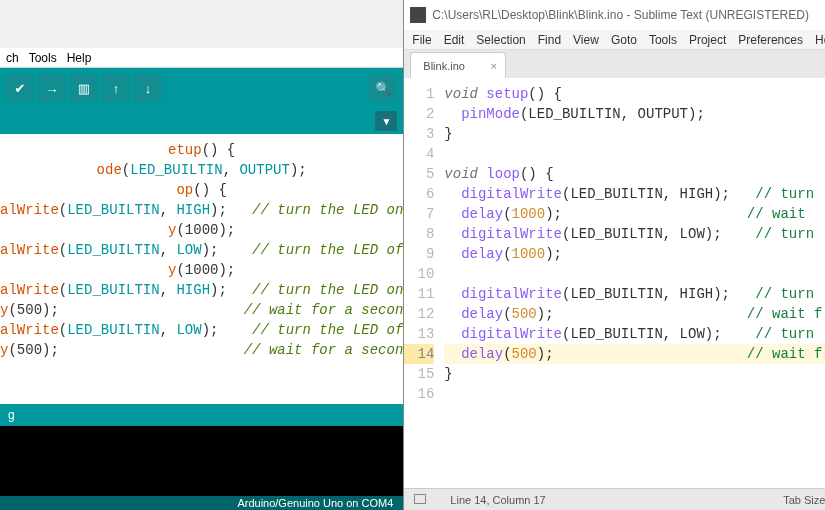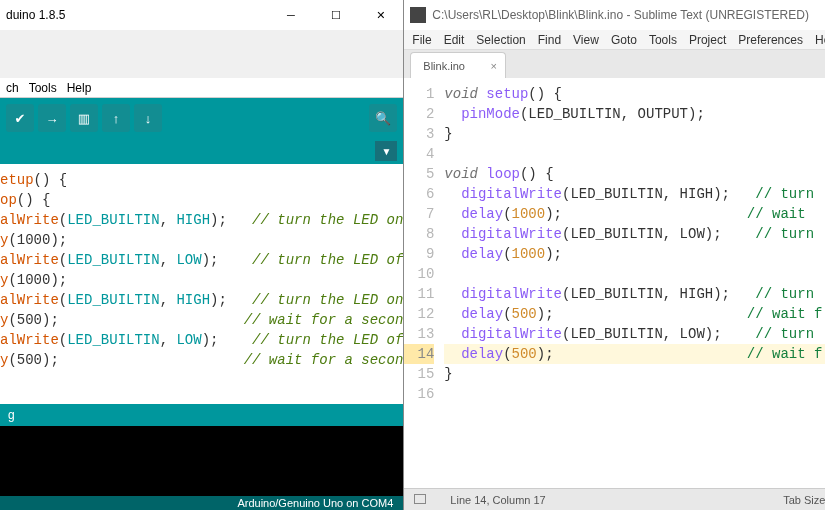--- a/index.html
+++ b/index.html
@@ -51,20 +51,21 @@
   .ard-dropdown {
     width:22px; height:20px; background:#17707a; margin:3px 6px;
     display:flex; align-items:center; justify-content:center; color:#fff; font-size:10px;
   }
   .ard-editor {
     flex:1; background:#fff; overflow:hidden;
     font-family: Consolas, "Courier New", monospace;
     font-size: 14px; line-height: 20px;
     padding: 6px 0 0 0;
     color:#333;
+    text-align:center;
   }
   .ard-editor .line { white-space: pre; padding-left: 0; }
   .ard-status {
     height: 22px; background: #00979d; color:#fff;
     display:flex; align-items:center; padding:0 8px; font-size:12px;
   }
   .ard-console { height: 70px; background:#000; }
   .ard-footer {
     height: 14px; background:#006468; color:#fff;
     display:flex; align-items:center; justify-content:flex-end;
@@ -134,26 +135,20 @@
     display:flex; align-items:center; font-size:11px; color:#555;
     padding:0 10px; gap:18px;
   }
   .sub-status .grow { flex:1; }
   .sq { width:12px; height:10px; border:1px solid #888; display:inline-block; margin-right:6px; }
 </style>
 </head>
 <body>
 
 <div class="arduino">
-  <div class="ard-titlebar">
-    <span class="title">duino 1.8.5</span>
-    <div class="ard-winbtn">─</div>
-    <div class="ard-winbtn">☐</div>
-    <div class="ard-winbtn">✕</div>
-  </div>
   <div class="ard-menu" id="ard-menu">
       <span>ch</span>
       <span>Tools</span>
       <span>Help</span>
     </div>
   <div class="ard-toolbar">
     <div class="tb-btn">✔</div>
     <div class="tb-btn">→</div>
     <div class="tb-btn">▥</div>
     <div class="tb-btn">↑</div>
@@ -161,20 +156,21 @@
     <div class="tb-spacer"></div>
     <div class="tb-btn">🔍</div>
   </div>
   <div class="ard-tabbar">
     <div class="gap"></div>
     <div class="ard-dropdown">▼</div>
   </div>
   <div class="ard-editor" id="ard-editor">
       <div class="line"><span></span></div>
       <div class="line"><span class="a-fn">etup</span><span>() {</span></div>
+      <div class="line"><span class="a-fn">ode</span><span>(</span><span class="a-con">LED_BUILTIN</span><span>, </span><span class="a-con">OUTPUT</span><span>);</span></div>
       <div class="line"><span></span></div>
       <div class="line"><span></span></div>
       <div class="line"><span class="a-fn">op</span><span>() {</span></div>
       <div class="line"><span class="a-fn">alWrite</span><span>(</span><span class="a-con">LED_BUILTIN</span><span>, </span><span class="a-con">HIGH</span><span>);   </span><span class="a-cmt">// turn the LED on</span></div>
       <div class="line"><span class="a-fn">y</span><span>(1000);</span></div>
       <div class="line"><span class="a-fn">alWrite</span><span>(</span><span class="a-con">LED_BUILTIN</span><span>, </span><span class="a-con">LOW</span><span>);    </span><span class="a-cmt">// turn the LED of</span></div>
       <div class="line"><span class="a-fn">y</span><span>(1000);</span></div>
       <div class="line"><span></span></div>
       <div class="line"><span class="a-fn">alWrite</span><span>(</span><span class="a-con">LED_BUILTIN</span><span>, </span><span class="a-con">HIGH</span><span>);   </span><span class="a-cmt">// turn the LED on</span></div>
       <div class="line"><span class="a-fn">y</span><span>(500);                      </span><span class="a-cmt">// wait for a secon</span></div>

